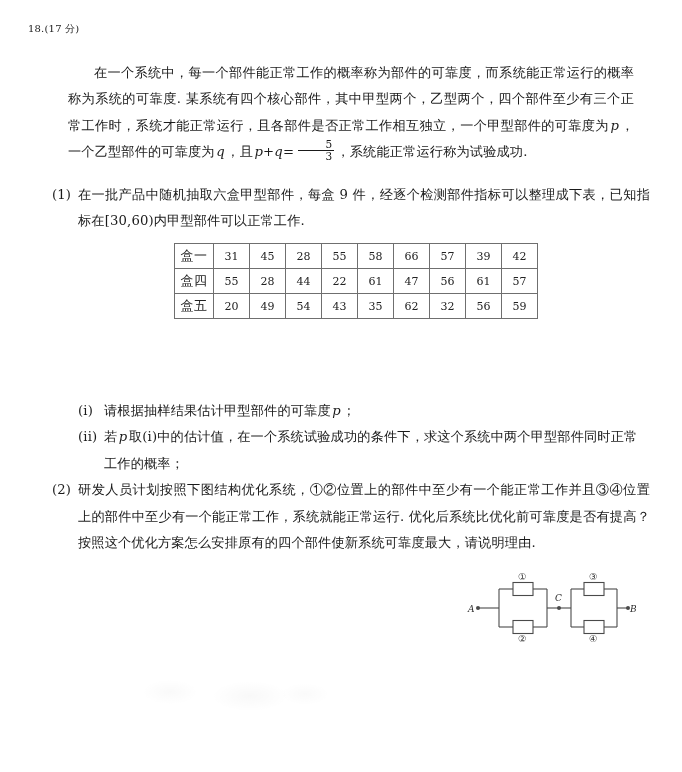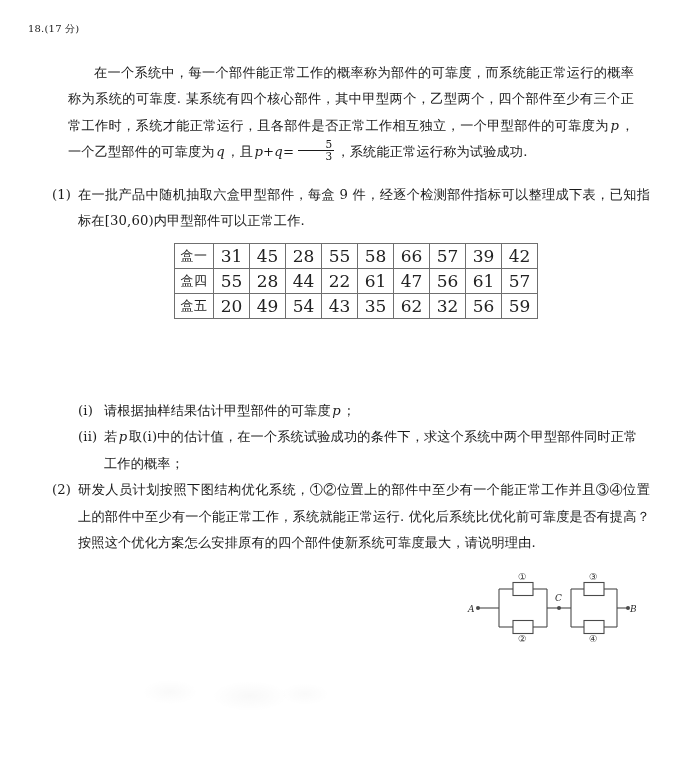--- a/index.html
+++ b/index.html
@@ -124,21 +124,21 @@
   table.data-table {
     border-collapse: collapse;
     border: 1.6px solid #3a3a3a;
   }
   table.data-table td {
     border: 0.9px solid #6f6f6f;
     width: 35px;
     height: 24px;
     text-align: center;
     vertical-align: middle;
-    font-size: 17px;
+    font-size: 11px;
     font-family: "DejaVu Serif", "Liberation Serif", serif;
     color: #222;
     padding: 0;
   }
   table.data-table td.rowhead {
     width: 38px;
     font-size: 13px;
     letter-spacing: 0.5px;
     font-family: "DejaVu Sans", "Liberation Sans", sans-serif;
   }

